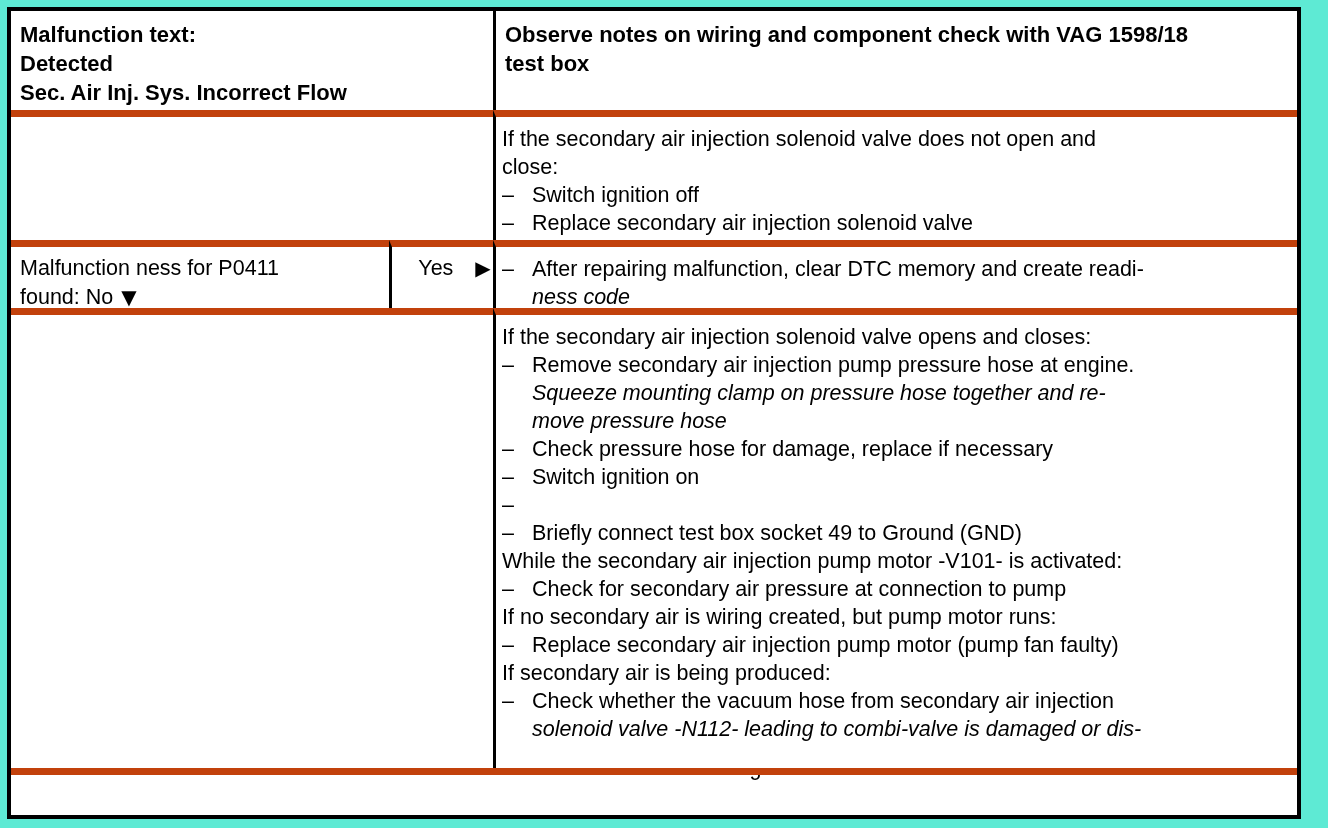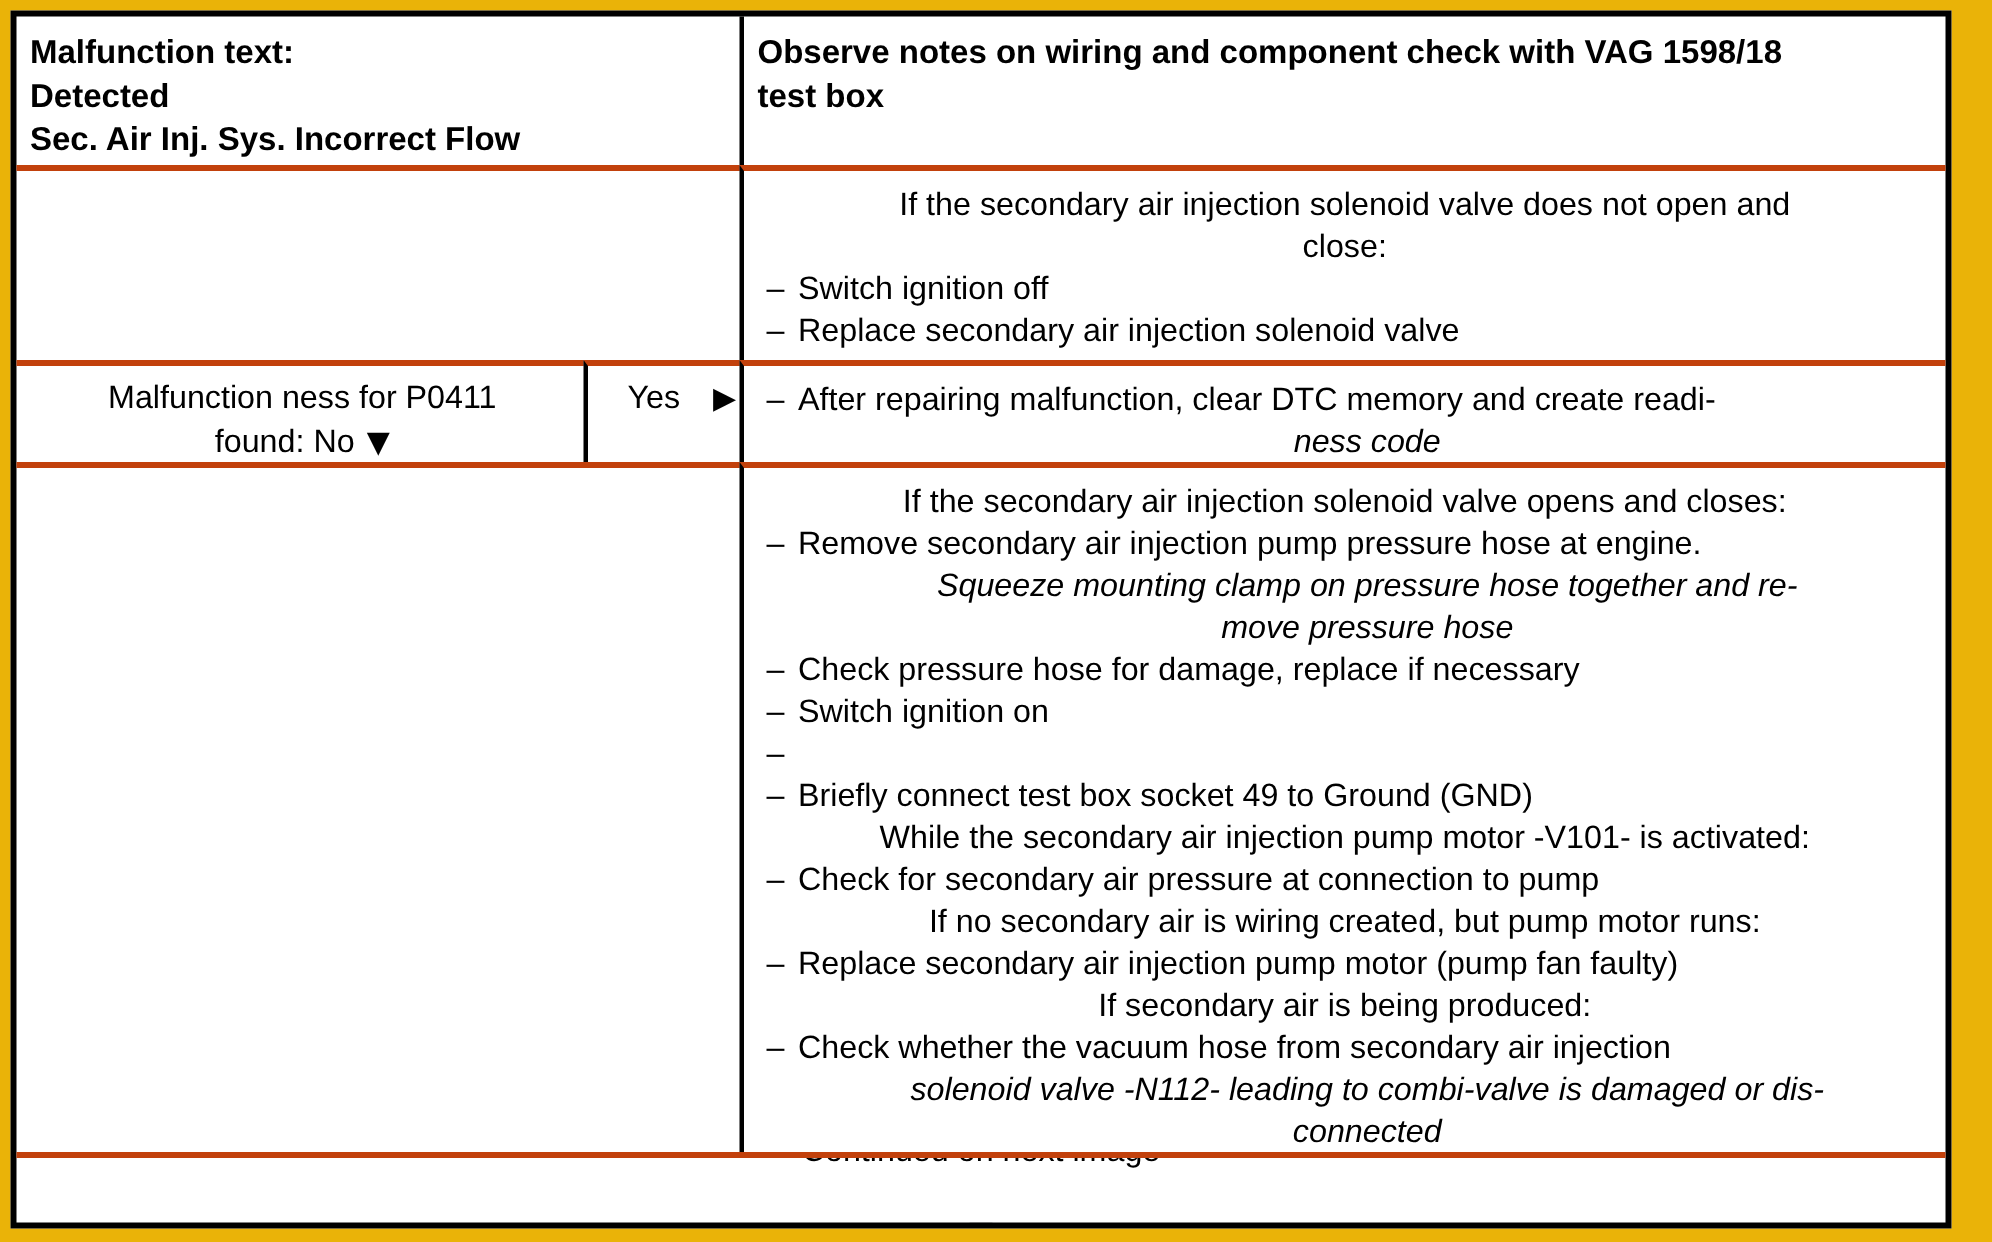--- a/index.html
+++ b/index.html
@@ -1,24 +1,24 @@
 <!DOCTYPE html>
 <html><head>
 <meta charset="utf-8">
 <style>
   html,body{margin:0;padding:0;background:#ffffff;}
   body{width:1328px;height:828px;overflow:hidden;
        font-family:"Liberation Sans","DejaVu Sans",sans-serif;color:#000;}
-  .doc{position:relative;width:1328px;height:828px;background:#eab308;}
+  .doc{position:relative;width:1328px;height:828px;background:#5eead4;}
   .tbl{position:absolute;left:7px;top:7px;width:1294px;height:812px;
        box-sizing:border-box;border:4px solid #000;background:#fff;
        display:grid;grid-template-columns:378px 104px 1fr;
        grid-template-rows:99px 130px 68px 1fr 47px;}
   .c{box-sizing:border-box;overflow:hidden;}
-  .bt{border-top:4px solid #c2410c;text-align:center;}
+  .bt{border-top:7px solid #c2410c;}
   .bl{border-left:3px solid #000;}
   .span2{grid-column:1/3;}
   .col3{grid-column:3/4;}
   .span3{grid-column:1/4;flex-direction:column;}
 
   .hd{font-weight:700;font-size:22px;line-height:29px;padding:9px 10px 0 9px;}
   .body-cell{font-size:21.5px;line-height:28px;padding:8px 6px 0 6px;}
   .ln{white-space:nowrap;}
   .b1{display:flex;}
   .b1 .dash{flex:0 0 30px;width:30px;}
@@ -113,21 +113,20 @@
         <div class="ln b1">
           <span class="dash">–</span>
           <span>Replace secondary air injection pump motor (pump fan faulty)</span>
         </div>
         <div class="ln">If secondary air is being produced:</div>
         <div class="ln b1">
           <span class="dash">–</span>
           <span>Check whether the vacuum hose from secondary air injection</span>
         </div>
         <div class="ln b2">solenoid valve -N112- leading to combi-valve is damaged or dis-</div>
-        <div class="ln b2">connected</div>
       </div>
 
     <div class="c span3 bt footer-cell">
       <span>Continued on next image</span>
       <span class="tri">▼</span>
     </div>
 
   </div>
 </div>
 

